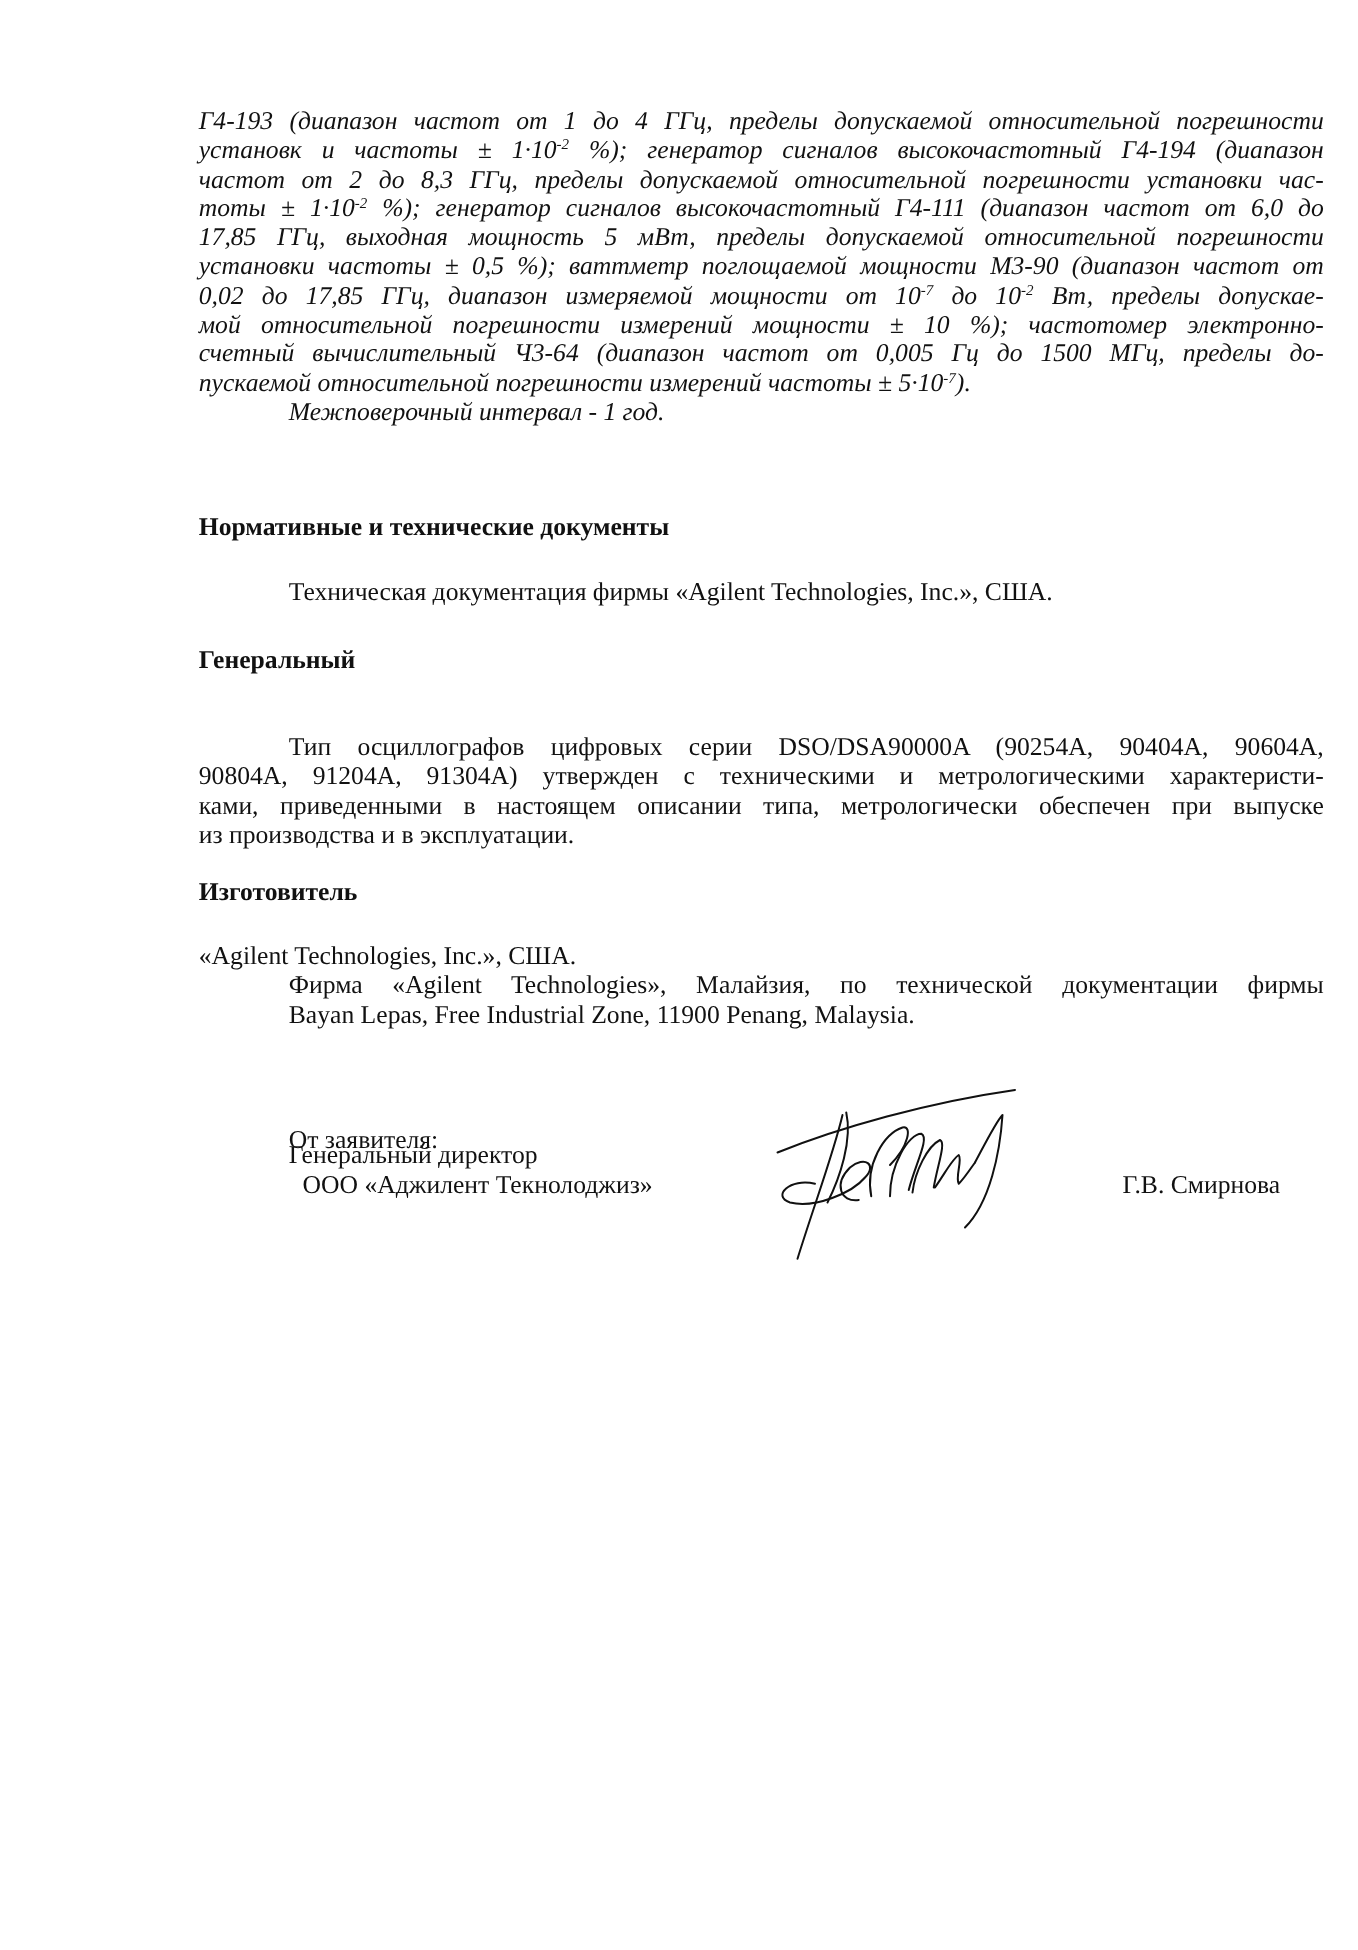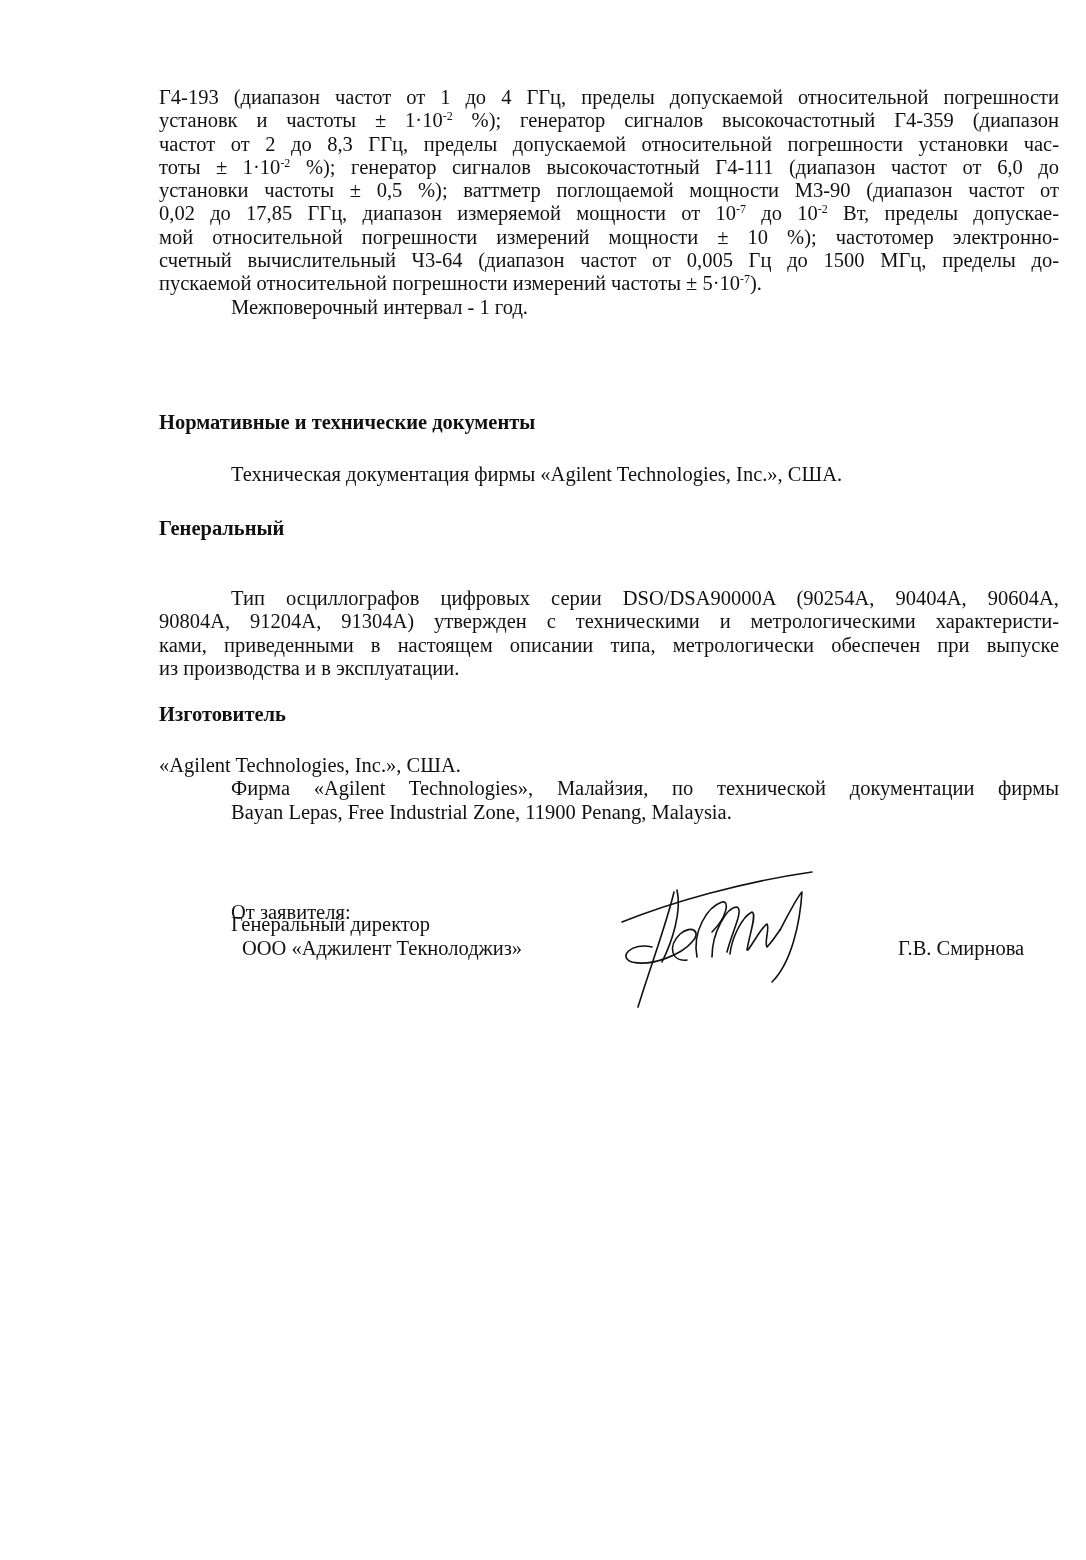--- a/index.html
+++ b/index.html
@@ -61,25 +61,26 @@
       top: 862px;
       width: 210px;
       height: 150px;
     }
   </style>
 </head>
 <body>
 
 <div class="page">
 
-  <div style="position:absolute; left:0; top:0; width:900px;">
+  <div style="position:absolute; left:0; top:0; width:900px;font-style:italic;">
     <span class="line">Г4-193 (диапазон частот от 1 до 4 ГГц, пределы допускаемой относительной погрешности</span>
-    <span class="line"><span>установк и частоты ± 1·10</span><sup>-2</sup><span> %); генератор сигналов высокочастотный Г4-359 (диапазон</span></span>
+    <span class="line"><span>установк и частоты ± 1·10</span><sup>-2</sup><span> %); генератор сигналов высокочастотный Г4-194 (диапазон</span></span>
     <span class="line">частот от 2 до 8,3 ГГц, пределы допускаемой относительной погрешности установки час-</span>
     <span class="line"><span>тоты ± 1·10</span><sup>-2</sup><span> %); генератор сигналов высокочастотный Г4-111 (диапазон частот от 6,0 до</span></span>
+    <span class="line">17,85 ГГц, выходная мощность 5 мВт, пределы допускаемой относительной погрешности</span>
     <span class="line">установки частоты ± 0,5 %); ваттметр поглощаемой мощности М3-90 (диапазон частот от</span>
     <span class="line"><span>0,02 до 17,85 ГГц, диапазон измеряемой мощности от  10</span><sup>-7</sup><span> до 10</span><sup>-2</sup><span> Вт, пределы допускае-</span></span>
     <span class="line">мой относительной погрешности измерений мощности ± 10 %); частотомер электронно-</span>
     <span class="line">счетный вычислительный Ч3-64 (диапазон частот от 0,005 Гц до 1500 МГц, пределы до-</span>
     <span class="line last"><span>пускаемой относительной погрешности измерений частоты ± 5·10</span><sup>-7</sup><span>).</span></span>
     <span class="line last para-indent">Межповерочный интервал - 1 год.</span>
   </div>
 
   <div class="heading" style="top:324px;">Нормативные и технические документы</div>
   <div class="abs-line" style="left:72px; top:376px;">Техническая документация фирмы «Agilent Technologies, Inc.», США.</div>

